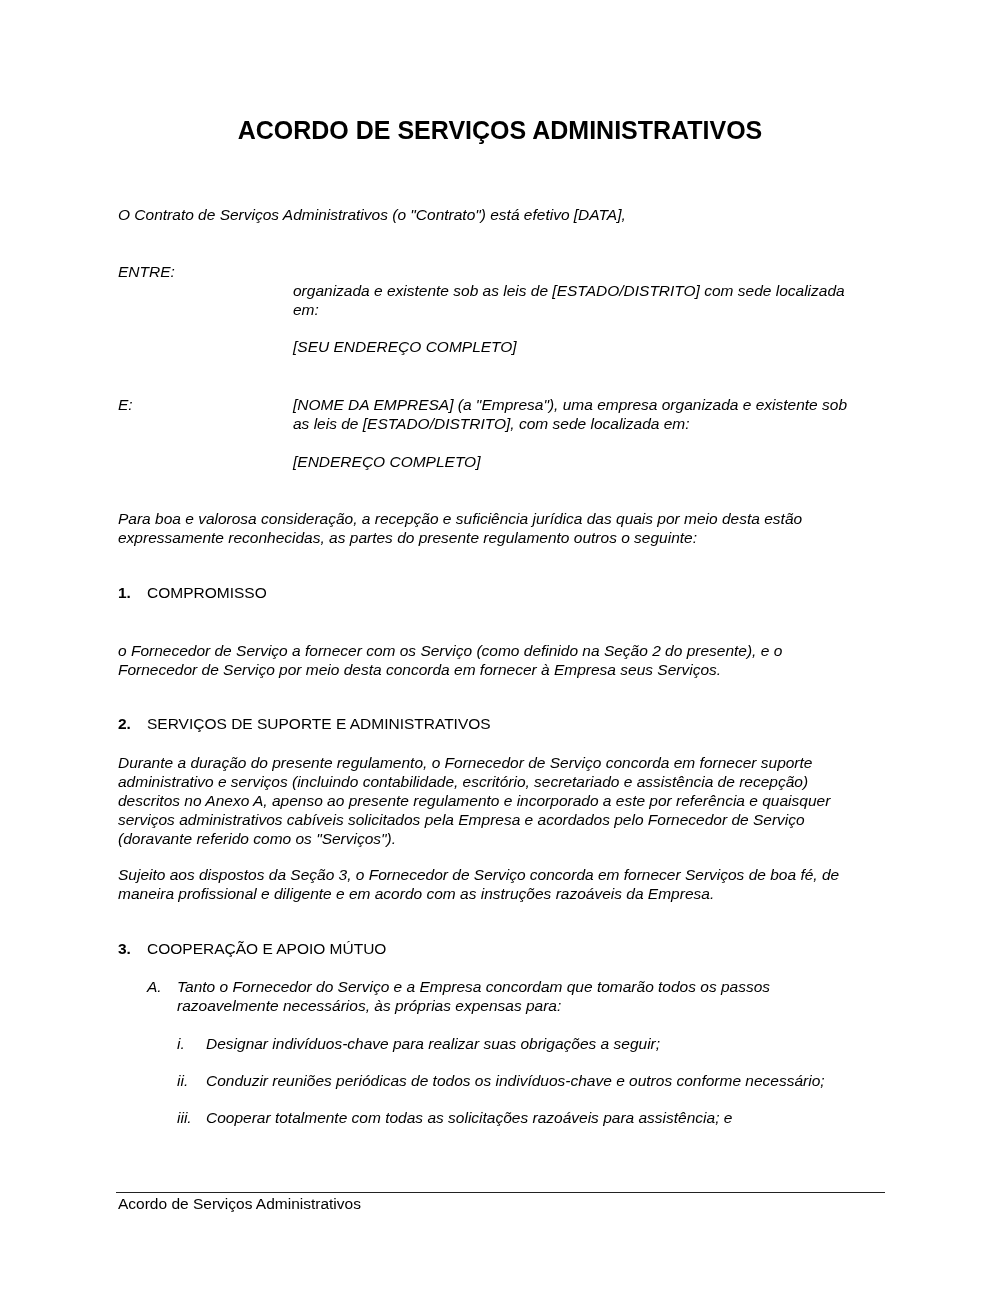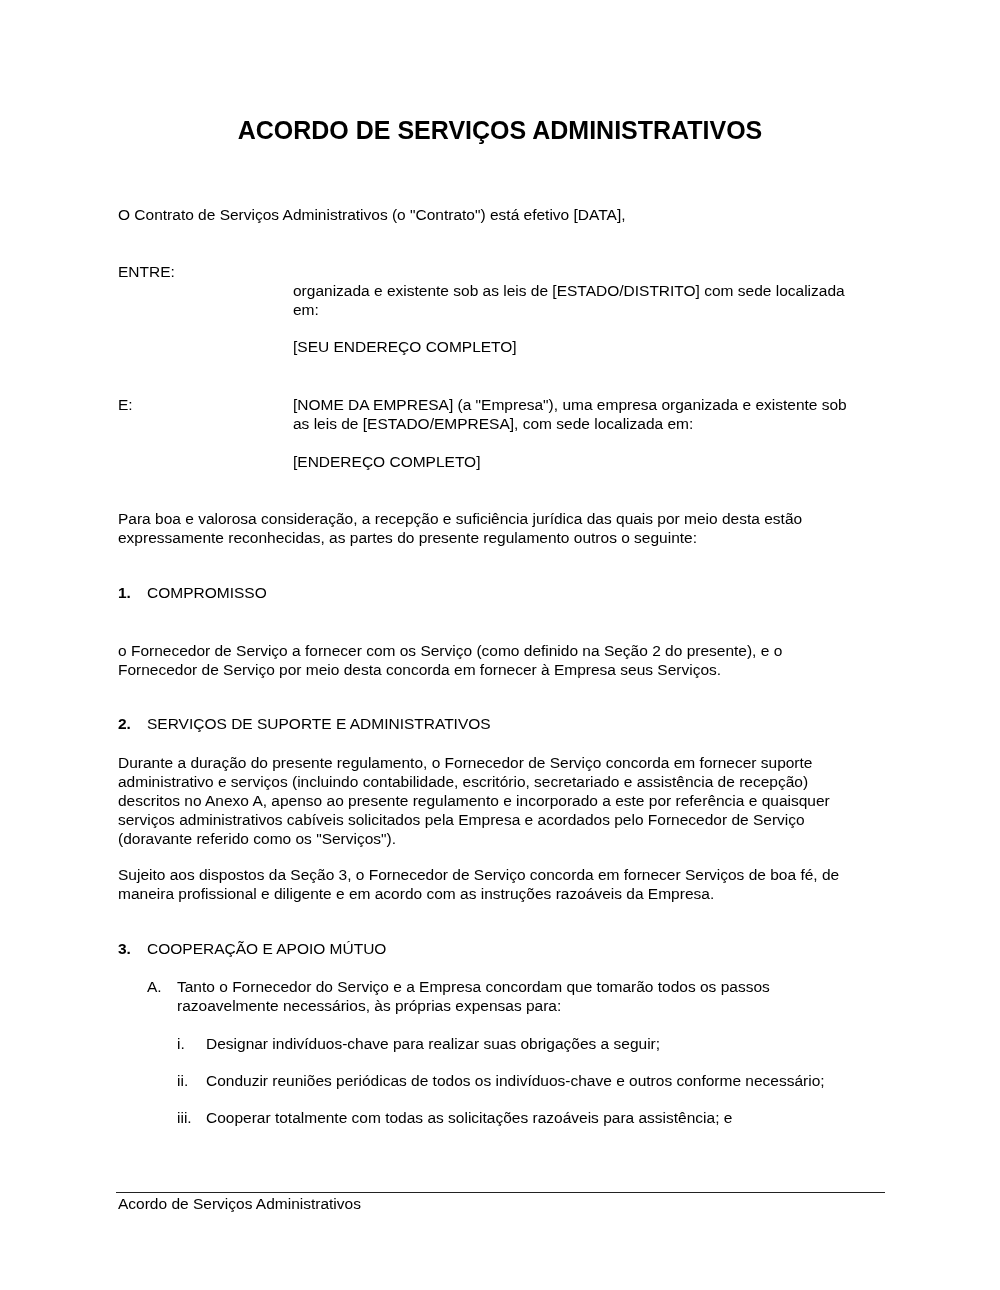--- a/index.html
+++ b/index.html
@@ -1,21 +1,21 @@
 <!DOCTYPE html>
 <html><head>
 <meta charset="utf-8">
 <style>
   html, body { margin: 0; padding: 0; background: #ffffff; }
   body { width: 1000px; height: 1290px; position: relative; overflow: hidden;
          font-family: "Liberation Sans", sans-serif; color: #000; font-size: 15.5px; }
   .page { position: absolute; left: 0; top: 0; width: 796px; height: 1290px; }
   .title { position: absolute; top: 116px; left: 0; width: 1000px; text-align: center;
            font-weight: bold; font-size: 25px; letter-spacing: 0px; }
-  .line { position: absolute; left: 118px; line-height: 19px; white-space: nowrap; }
+  .line { position: absolute; left: 118px; line-height: 19px; white-space: nowrap; font-style: italic; }
   .col2 { left: 293px; }
   .num { position: absolute; left: 118px; font-weight: bold; }
   .htext { position: absolute; left: 147px; font-weight: normal; }
   .footer-rule { position: absolute; left: 116px; top: 1192px; width: 769px; height: 0;
                  border-top: 1.5px solid #222; }
   .footer-text { position: absolute; left: 118px; top: 1195px; font-size: 15.5px; }
 </style>
 </head>
 <body>
 
@@ -25,21 +25,21 @@
 
   <div class="line" style="top:205px">O Contrato de Serviços Administrativos (o "Contrato") está efetivo [DATA],</div>
 
   <div class="line" style="top:262px">ENTRE:</div>
   <div class="line col2" style="top:281px">organizada e existente sob as leis de [ESTADO/DISTRITO] com sede localizada</div>
   <div class="line col2" style="top:300px">em:</div>
   <div class="line col2" style="top:337px">[SEU ENDEREÇO COMPLETO]</div>
 
   <div class="line" style="top:395px">E:</div>
   <div class="line col2" style="top:395px">[NOME DA EMPRESA] (a "Empresa"), uma empresa organizada e existente sob</div>
-  <div class="line col2" style="top:414px">as leis de [ESTADO/EMPRESA], com sede localizada em:</div>
+  <div class="line col2" style="top:414px">as leis de [ESTADO/DISTRITO], com sede localizada em:</div>
   <div class="line col2" style="top:452px">[ENDEREÇO COMPLETO]</div>
 
   <div class="line" style="top:509px">Para boa e valorosa consideração, a recepção e suficiência jurídica das quais por meio desta estão</div>
   <div class="line" style="top:528px">expressamente reconhecidas, as partes do presente regulamento outros o seguinte:</div>
 
   <div class="num" style="top:584px">1.</div>
   <div class="htext" style="top:584px">COMPROMISSO</div>
   <div class="line" style="top:641px">o Fornecedor de Serviço a fornecer com os Serviço (como definido na Seção 2 do presente), e o</div>
   <div class="line" style="top:660px">Fornecedor de Serviço por meio desta concorda em fornecer à Empresa seus Serviços.</div>
 

